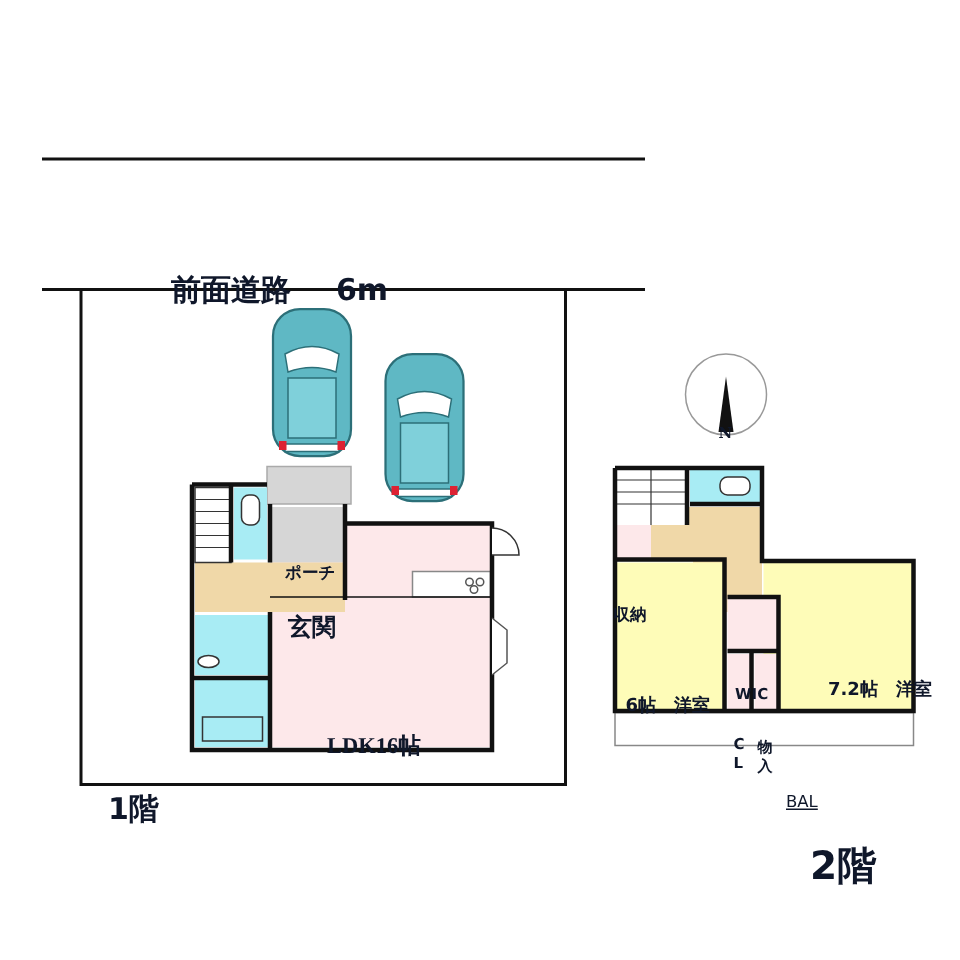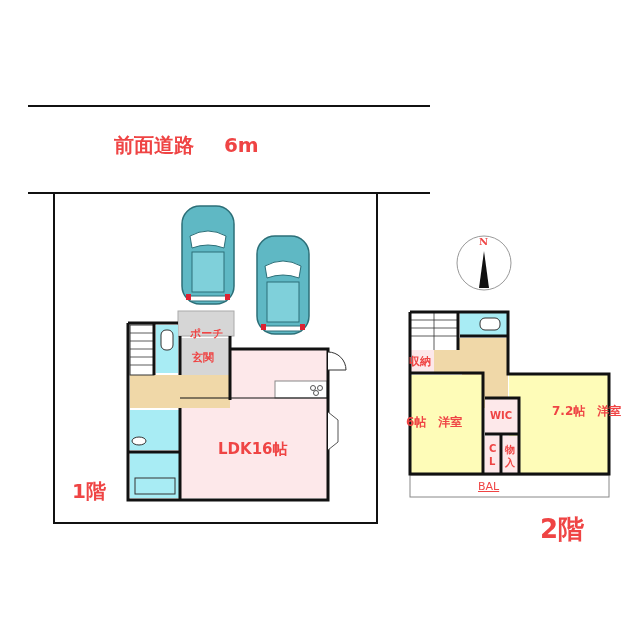--- a/index.html
+++ b/index.html
@@ -1,18 +1,18 @@
 <!DOCTYPE html>
 <html><head>
 <meta charset="utf-8">
 <style>
   html,body{margin:0;padding:0;background:#fff;}
   body{width:640px;height:640px;position:relative;overflow:hidden;font-family:"DejaVu Sans",sans-serif;}
   .road-line{position:absolute;height:2px;background:#111;}
-  .lbl{position:absolute;font-weight:bold;color:#ef4444;white-space:nowrap;}
+  .lbl{position:absolute;font-weight:bold;color:#0f172a;white-space:nowrap;margin-top:48px;}
   svg{position:absolute;left:0;top:0;}
 </style>
 </head>
 <body>
 
 <div class="road-line" style="left:28px;top:105px;width:402px;"></div>
 <div class="road-line" style="left:28px;top:192px;width:402px;"></div>
 <div class="lbl" style="left:114px;top:132px;font-size:20px;">
   <span>前面道路</span>
   <span style="display:inline-block;width:16px;"></span>
@@ -114,28 +114,28 @@
     <polyline points="410,373 483,373 483,474"></polyline>
     <polyline points="485,398 519,398 519,474"></polyline>
     <polyline points="485,434 519,434"></polyline>
     <polyline points="501,434 501,474"></polyline>
     <polyline points="458,312 458,350"></polyline>
     <polyline points="460,336 508,336"></polyline>
   </g>
 </svg>
 
 <div class="lbl" style="left:190px;top:326px;font-size:11px;">ポーチ</div>
-<div class="lbl" style="left:192px;top:350px;font-size:11px;">玄関</div>
-<div class="lbl" style="left:218px;top:440px;font-size:15px;">LDK16帖</div>
+<div class="lbl" style="left:192px;top:360px;font-size:16px;">玄関</div>
+<div class="lbl" style="left:218px;top:440px;font-size:15px;font-family:Liberation Serif, serif;">LDK16帖</div>
 <div class="lbl" style="left:72px;top:478px;font-size:20px;">1階</div>
 
 <div class="lbl" style="left:409px;top:354px;font-size:11px;">収納</div>
-<div class="lbl" style="left:406px;top:414px;font-size:12px;">6帖　洋室</div>
+<div class="lbl" style="left:417px;top:414px;font-size:12px;">6帖　洋室</div>
 <div class="lbl" style="left:552px;top:403px;font-size:12px;">7.2帖　洋室</div>
 <div class="lbl" style="left:490px;top:410px;font-size:10px;text-align:center;">WIC</div>
 <div class="lbl" style="left:489px;top:443px;font-size:10px;">C</div>
 <div class="lbl" style="left:489px;top:456px;font-size:10px;">L</div>
 <div class="lbl" style="left:505px;top:443px;font-size:10px;">物</div>
 <div class="lbl" style="left:505px;top:456px;font-size:10px;">入</div>
-<div class="lbl" style="left:478px;top:480px;font-size:11px;font-weight:normal;text-decoration:underline;">BAL</div>
+<div class="lbl" style="left:524px;top:480px;font-size:11px;font-weight:normal;text-decoration:underline;">BAL</div>
 <div class="lbl" style="left:540px;top:512px;font-size:26px;">2階</div>
 
 <div class="lbl" style="left:479px;top:236px;font-size:10px;font-family:'DejaVu Serif',serif;">N</div>
 
 </body></html>

